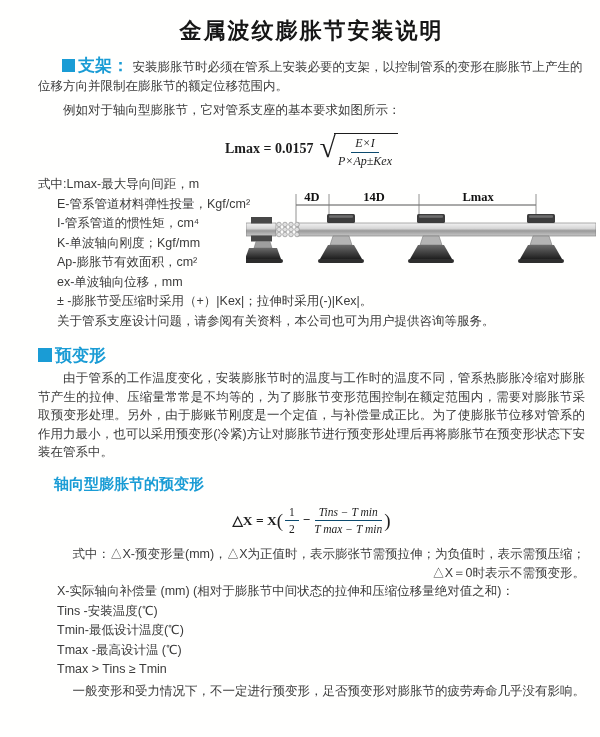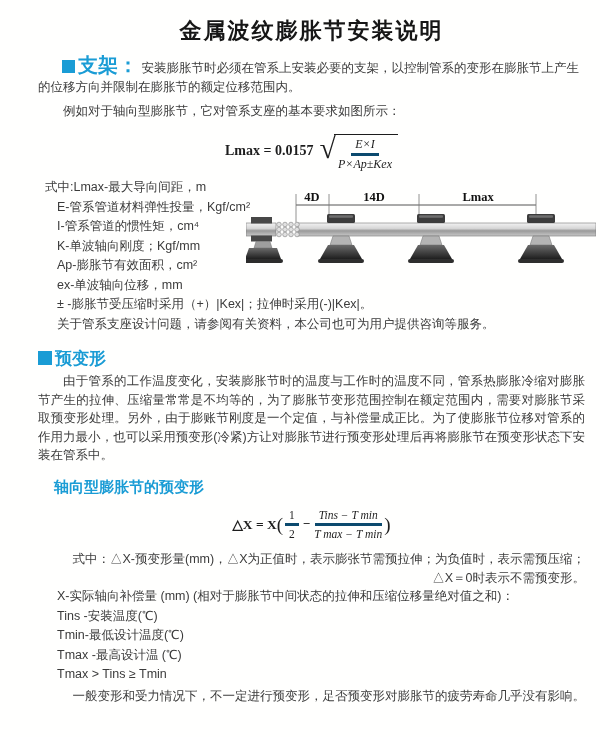--- a/index.html
+++ b/index.html
@@ -8,44 +8,44 @@
     position:relative; width:600px; height:737px; background:#fffffe;
     font-family:"Liberation Sans", sans-serif; color:#3b3b3b; overflow:hidden;
   }
   .content { padding:0 15px 0 38px; }
   h1.title {
     font-size:22px; font-weight:bold; color:#161616; text-align:center;
     margin:16px 0 10px; letter-spacing:2px;
   }
   p { margin:0; }
   .p-intro { margin-top:8px; font-size:12.5px; line-height:19px; text-indent:24px; }
-  .sec-head { color:var(--accent); font-size:20px; font-weight:bold; }
+  .sec-head { color:var(--accent); font-size:17px; font-weight:bold; }
   .sq { display:inline-block; width:13px; height:13px; background:var(--accent);
         margin-right:3px; vertical-align:-1px; }
   .p-example { margin-top:5px; font-size:12.5px; line-height:19px; text-indent:25px; }
 
   .formula { text-align:center; font-family:"Liberation Serif", serif; color:#1d1d1d; }
   .f1 { margin:9px 0 6px; }
   .f-lhs { font-weight:bold; font-size:14px;margin-top:8px; }
   .f-lhs2 { font-weight:bold; font-size:13.5px; }
   .sqrt { display:inline-flex; align-items:flex-start; vertical-align:middle; margin-left:6px; }
   .rad { font-size:30px; line-height:28px; margin-right:-2px; transform:translateY(4px); font-weight:normal; }
   .radicand { border-top:1.5px solid #1d1d1d; padding:2px 6px 0 4px; margin-top:4px; }
   .frac { display:inline-flex; flex-direction:column; align-items:center;
           font-size:12px; font-style:italic; vertical-align:middle; line-height:1.25; }
-  .frac .num { padding:0 4px 1px; border-bottom:3px solid #0c4a6e; }
+  .frac .num { padding:0 4px 1px; border-bottom:1px solid #0c4a6e; }
   .frac .den { padding-top:1px; }
   .frac .roman { font-style:normal; }
   .fr-sm { font-size:11.5px; margin:0 2px; }
   .paren { font-size:19px; font-weight:normal; vertical-align:middle; }
   .op { font-size:13px; font-weight:bold; margin:0 2px; vertical-align:middle; }
 
   .defs { margin-top:3px; }
   .def  { font-size:12.5px; line-height:19.5px; margin-left:19px; }
-  .def.first { margin-left:7px; }
+  .def.first { margin-left:0; }
 
   h2.sec { margin:13px 0 2px; font-size:17px; font-weight:bold; color:var(--accent); }
   h2.sec .sq { width:14px; height:14px; }
   .p-body { margin-top:2px; font-size:12.5px; line-height:18.5px; text-indent:25px; text-align:justify; }
   .pnj { text-align:right; }
   h3.sub { margin:13px 0 2px 16px; font-size:15px; font-weight:bold; color:var(--accent); }
   .f2 { margin:11px 0 9px; }
 
   .diagram { position:absolute; left:246px; top:189px; width:350px; height:95px; }
   .diagram svg { display:block; }

